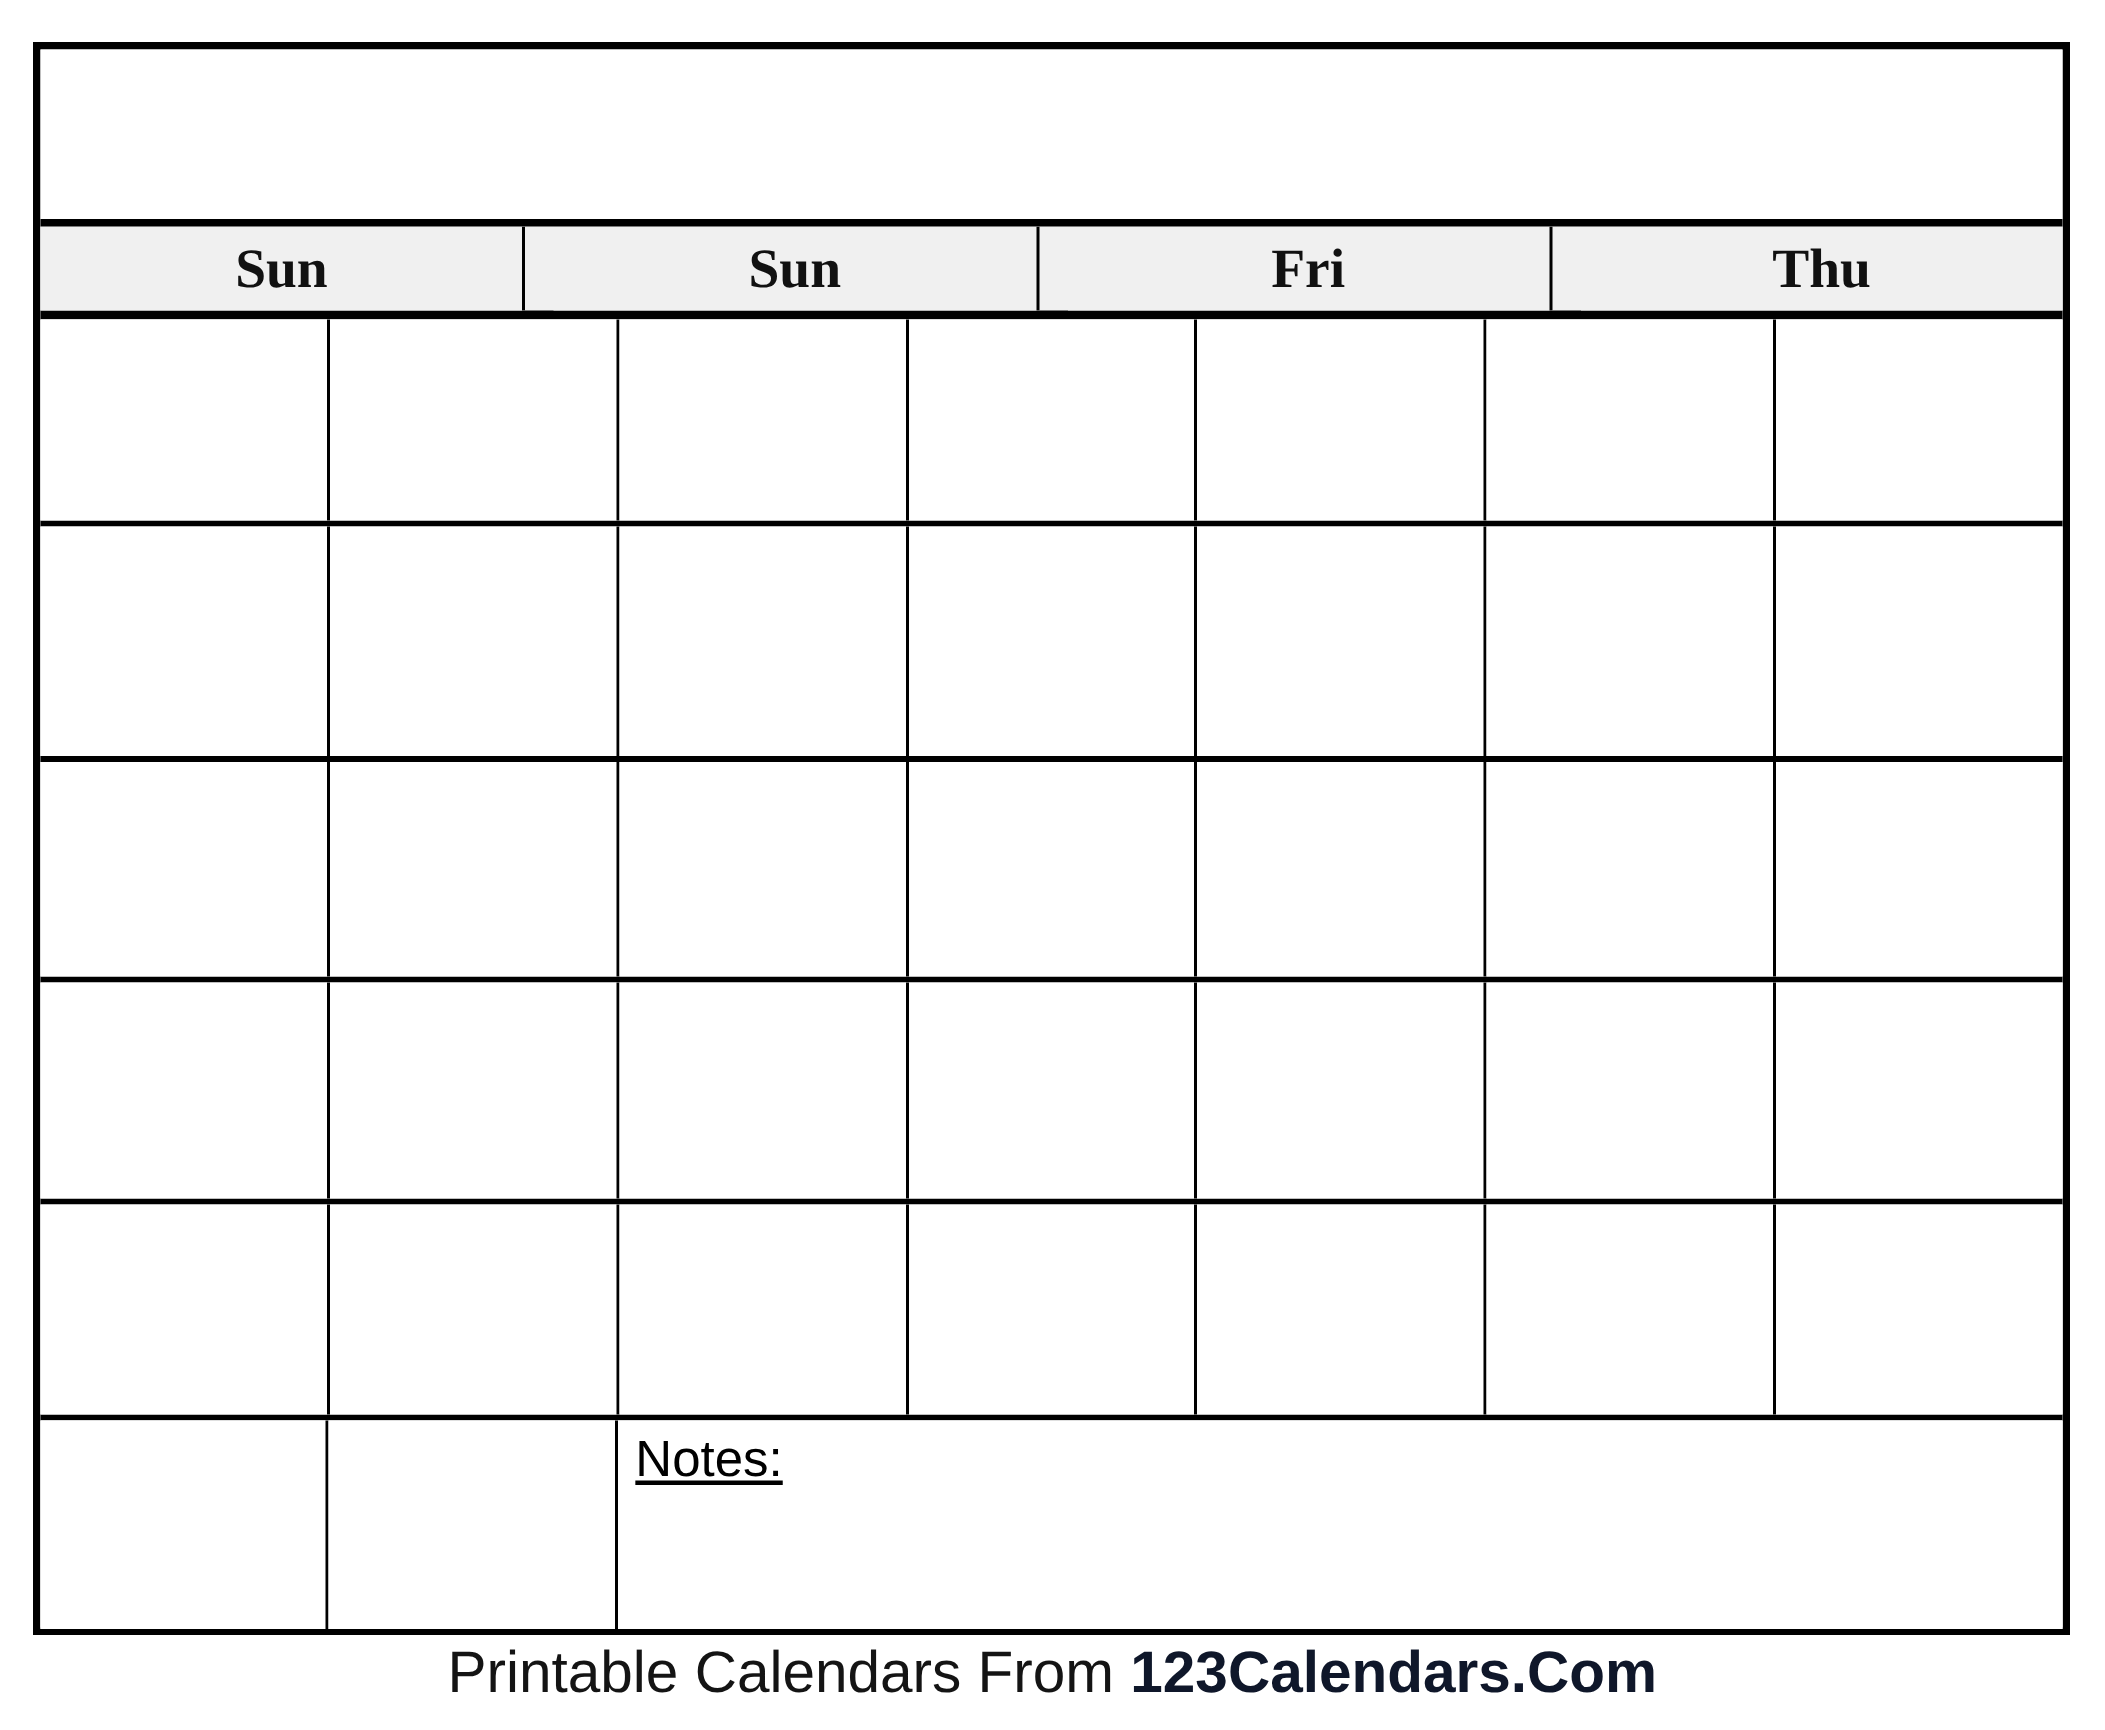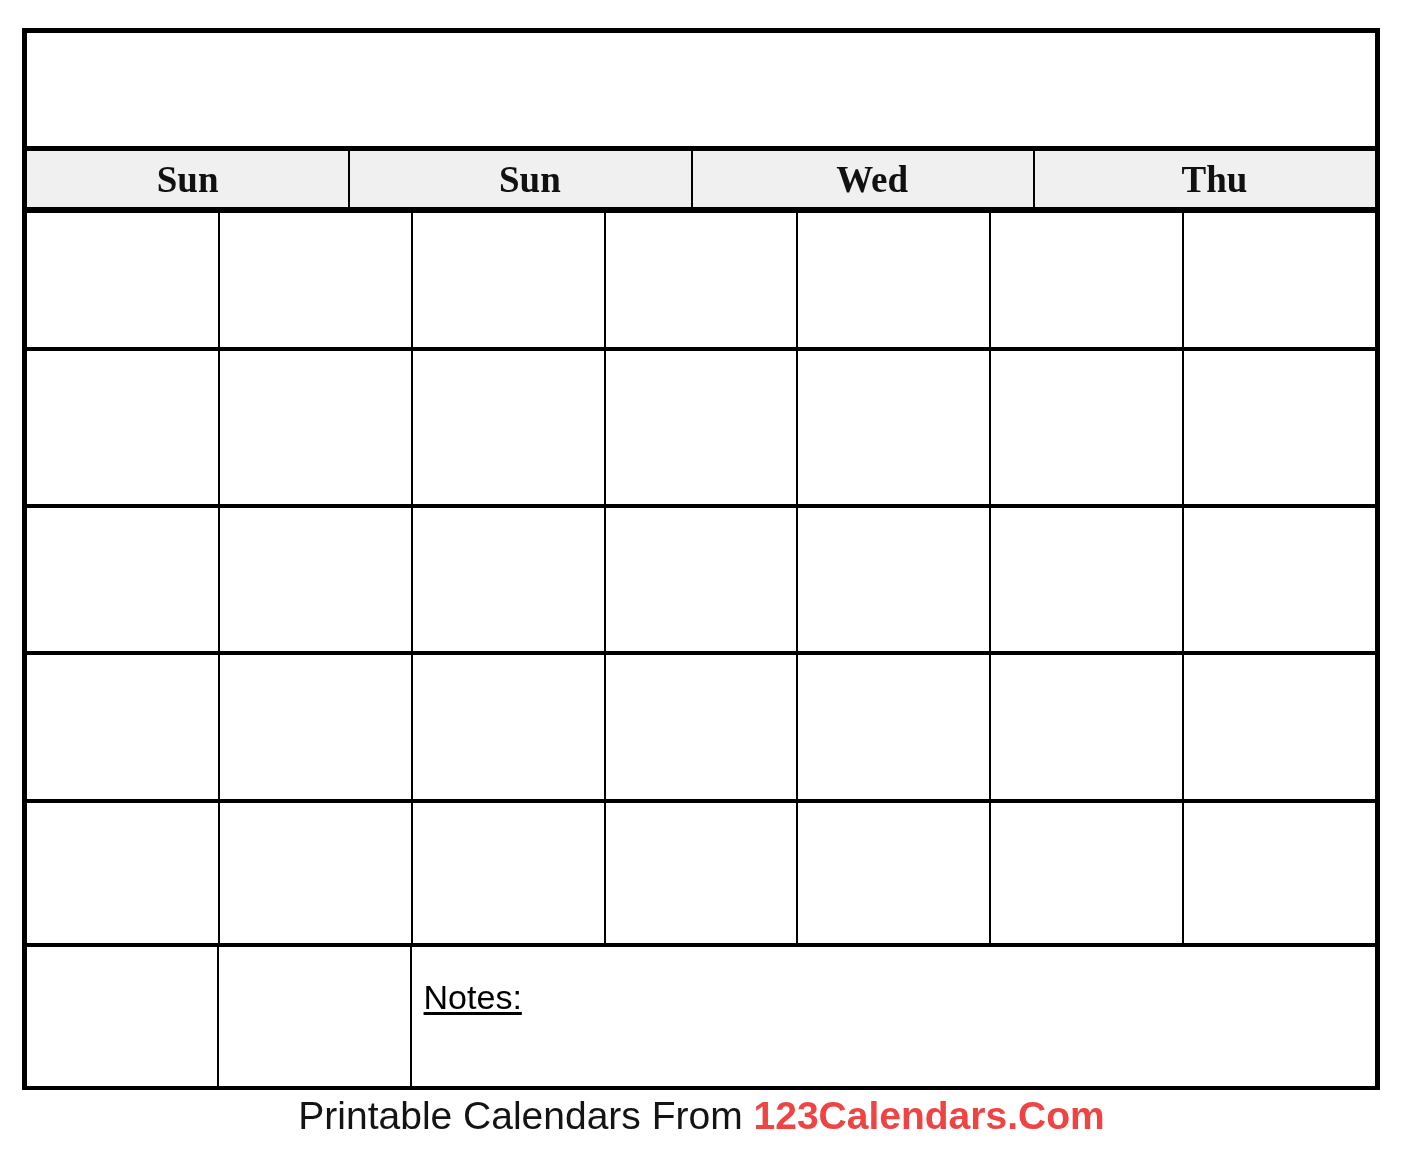--- a/index.html
+++ b/index.html
@@ -119,21 +119,20 @@
     padding: 9px 0 0 12px;
   }
   #notes-label {
     font-family: "Liberation Sans", sans-serif;
     font-size: 34px;
     color: #000000;
     text-decoration: underline;
     text-underline-offset: 3px;
     line-height: 1;
     display: inline-block;
-    margin-top: 24px;
   }
 
   
   #footer {
     position: absolute;
     left: 0;
     top: 1096px;
     width: 1403px;
     text-align: center;
     white-space: nowrap;
@@ -141,21 +140,21 @@
   #footer .footer-text {
     font-family: "Liberation Sans", sans-serif;
     font-size: 39px;
     color: #141414;
     line-height: 1;
   }
   #footer .footer-brand {
     font-family: "Liberation Sans", sans-serif;
     font-size: 39px;
     font-weight: bold;
-    color: #ef4444;
+    color: #0f172a;
     line-height: 1;
   }
 </style>
 </head>
 <body>
 
 <div id="page">
 
   <div id="calendar-frame">
 
@@ -164,21 +163,21 @@
     </div>
 
     <div id="weekday-header">
       <div class="weekday-cell">
         <span>Sun</span>
       </div>
       <div class="weekday-cell">
         <span>Sun</span>
       </div>
       <div class="weekday-cell">
-        <span>Wed</span>
+        <span>Fri</span>
       </div>
       <div class="weekday-cell">
         <span>Thu</span>
       </div>
     </div>
 
     <div id="weeks">
 
       <div class="week-row r0">
         <div class="day-cell">

